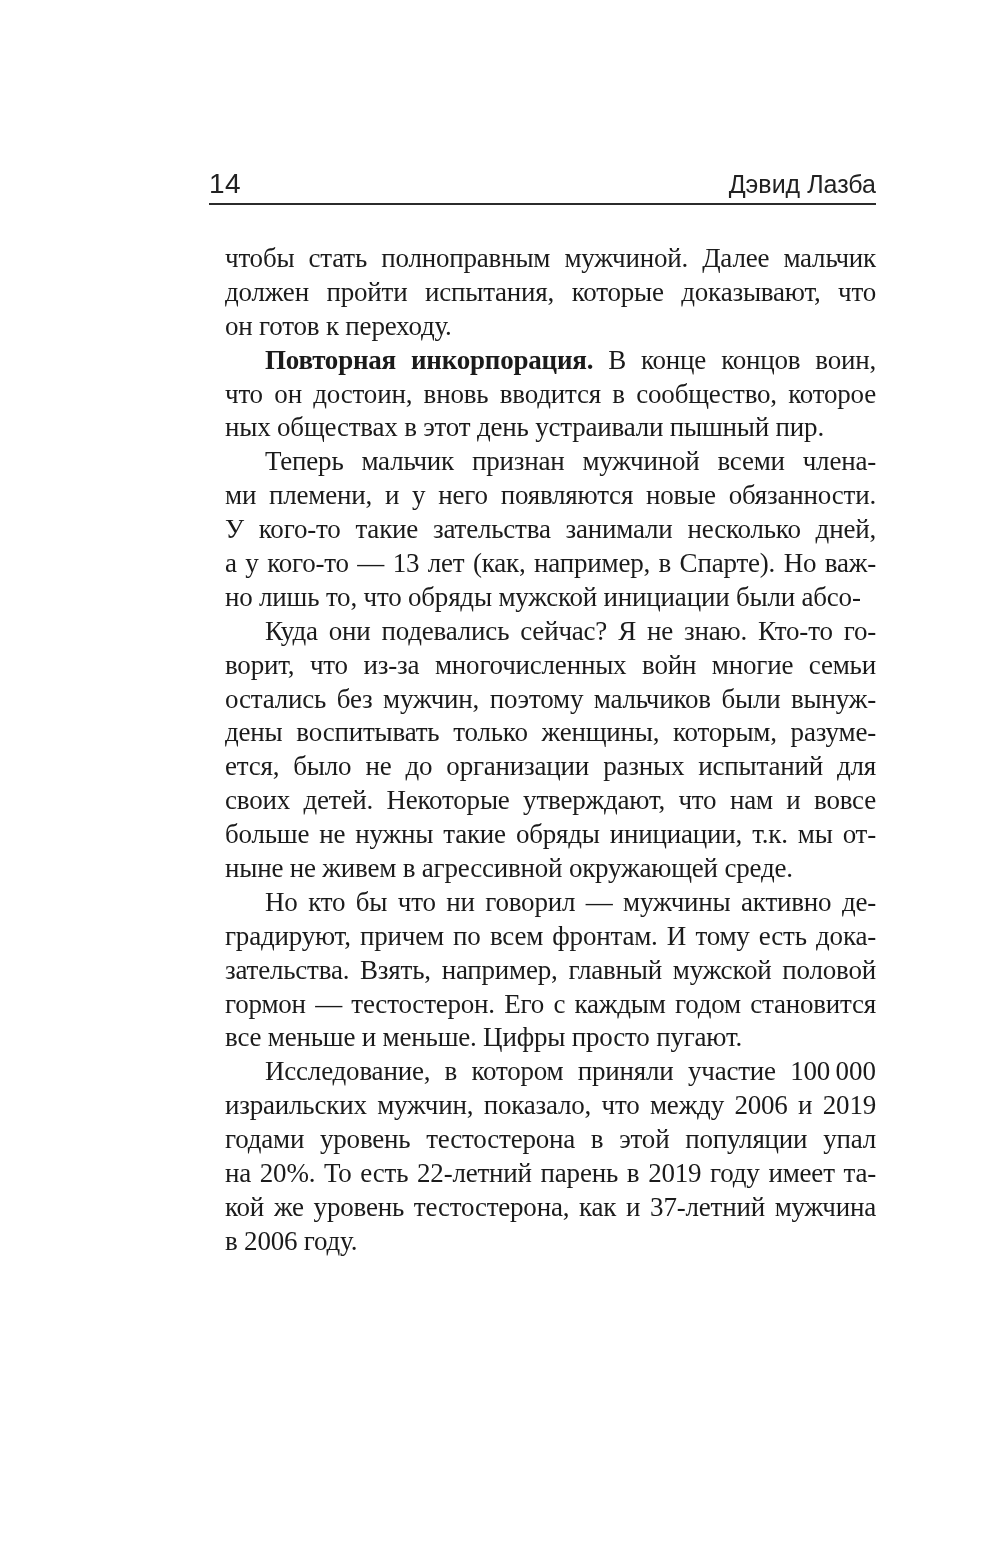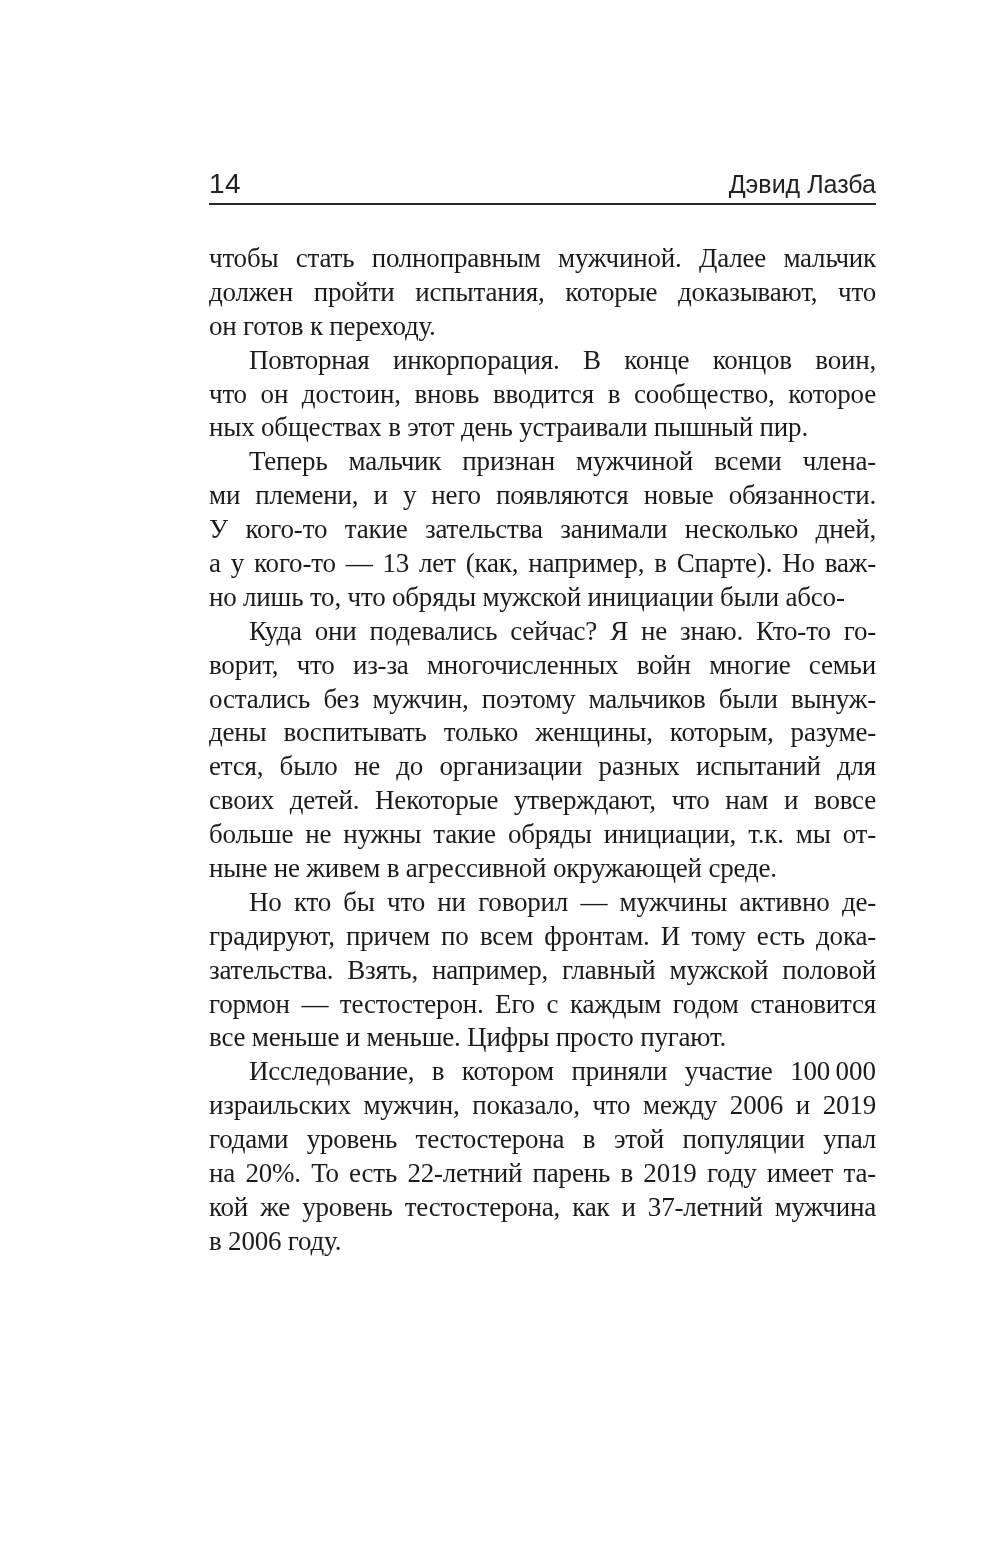--- a/index.html
+++ b/index.html
@@ -46,29 +46,30 @@
   .bodytext {
     margin-top: 37px;
     font-size: 27px;
     letter-spacing: -0.2px;
   }
   .line {
     height: 33.9px;
     line-height: 33.9px;
     text-align: justify;
     text-align-last: justify;
+    margin-left: 16px;
   }
   .para .line:last-child {
     text-align-last: left;
   }
   .para.indent .line:first-child {
     text-indent: 40px;
   }
   .bold {
-    font-weight: normal;
+    font-weight: bold;
   }
 </style>
 </head>
 <body>
 
 <div class="page">
   <div class="content">
 
     <div class="pagehead">
       <span class="pagenum">14</span>

